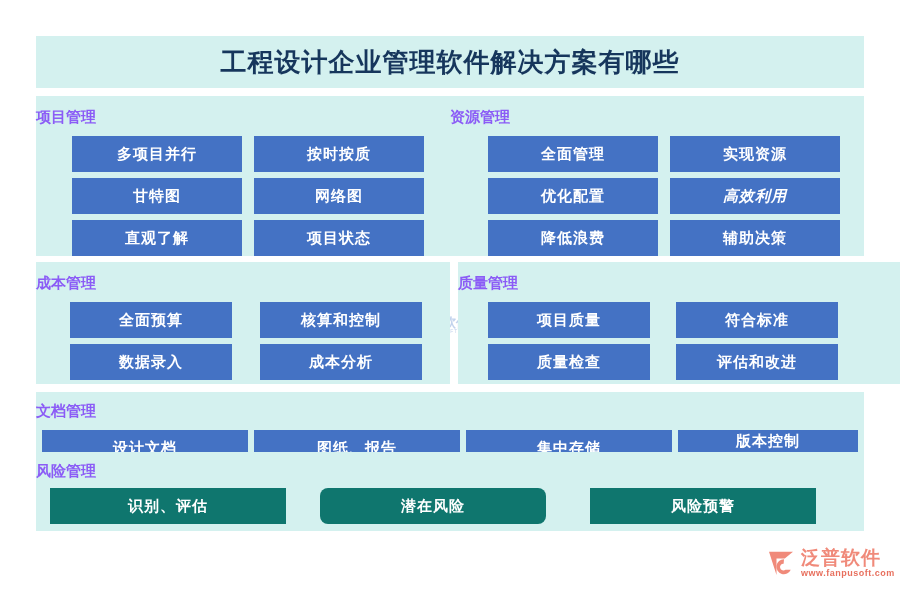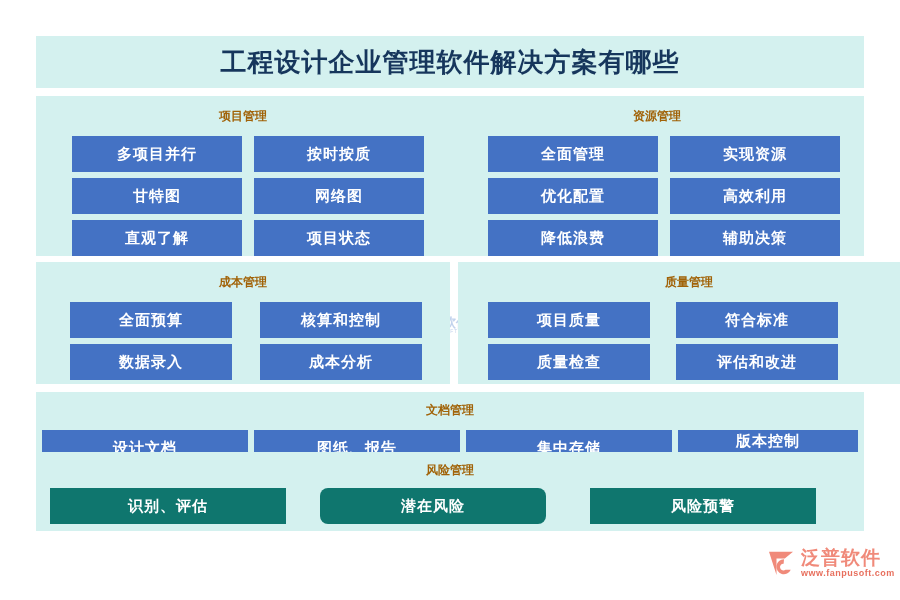--- a/index.html
+++ b/index.html
@@ -15,22 +15,22 @@
   .title-bar{
     left:36px;top:36px;width:828px;height:52px;
     display:flex;align-items:center;justify-content:center;
   }
   .title-text{
     font-size:26px;font-weight:bold;color:#16365c;letter-spacing:1px;
     white-space:nowrap;
   }
 
   .section-head{
-    position:absolute;left:0;width:100%;text-align:center;
-    font-size:12px;font-weight:bold;color:#a16207;
+    position:absolute;left:0;width:100%;text-align:left;
+    font-size:15px;font-weight:bold;color:#8b5cf6;
   }
 
   .btn{
     position:absolute;box-sizing:border-box;
     display:flex;align-items:center;justify-content:center;
     color:#ffffff;font-size:15px;font-weight:bold;
     background:#4472c4;white-space:nowrap;letter-spacing:1px;
   }
   .btn.teal{background:#0f766e;}
 
@@ -81,21 +81,21 @@
     <div class="btn" style="left:36px;top:40px;width:170px;height:36px;">多项目并行</div>
     <div class="btn" style="left:218px;top:40px;width:170px;height:36px;">按时按质</div>
     <div class="btn" style="left:36px;top:82px;width:170px;height:36px;">甘特图</div>
     <div class="btn" style="left:218px;top:82px;width:170px;height:36px;">网络图</div>
     <div class="btn" style="left:36px;top:124px;width:170px;height:36px;">直观了解</div>
     <div class="btn" style="left:218px;top:124px;width:170px;height:36px;">项目状态</div>
 
     <div class="btn" style="left:452px;top:40px;width:170px;height:36px;">全面管理</div>
     <div class="btn" style="left:634px;top:40px;width:170px;height:36px;">实现资源</div>
     <div class="btn" style="left:452px;top:82px;width:170px;height:36px;">优化配置</div>
-    <div class="btn" style="left:634px;top:82px;width:170px;height:36px;">高效利用</div>
+    <div class="btn" style="left:634px;top:82px;width:170px;height:36px;font-style:italic;">高效利用</div>
     <div class="btn" style="left:452px;top:124px;width:170px;height:36px;">降低浪费</div>
     <div class="btn" style="left:634px;top:124px;width:170px;height:36px;">辅助决策</div>
 
     <div class="wm-center">
       <svg class="wm-mark" viewBox="0 0 40 40">
         <path d="M6 6 L34 6 L24 14 L14 14 L14 34 Z" fill="#3a6fc4"></path>
         <circle cx="23" cy="24" r="8" fill="none" stroke="#3a6fc4" stroke-width="4"></circle>
       </svg>
       <span class="wm-txt">
         <span class="wm-cn">泛普软件</span>

